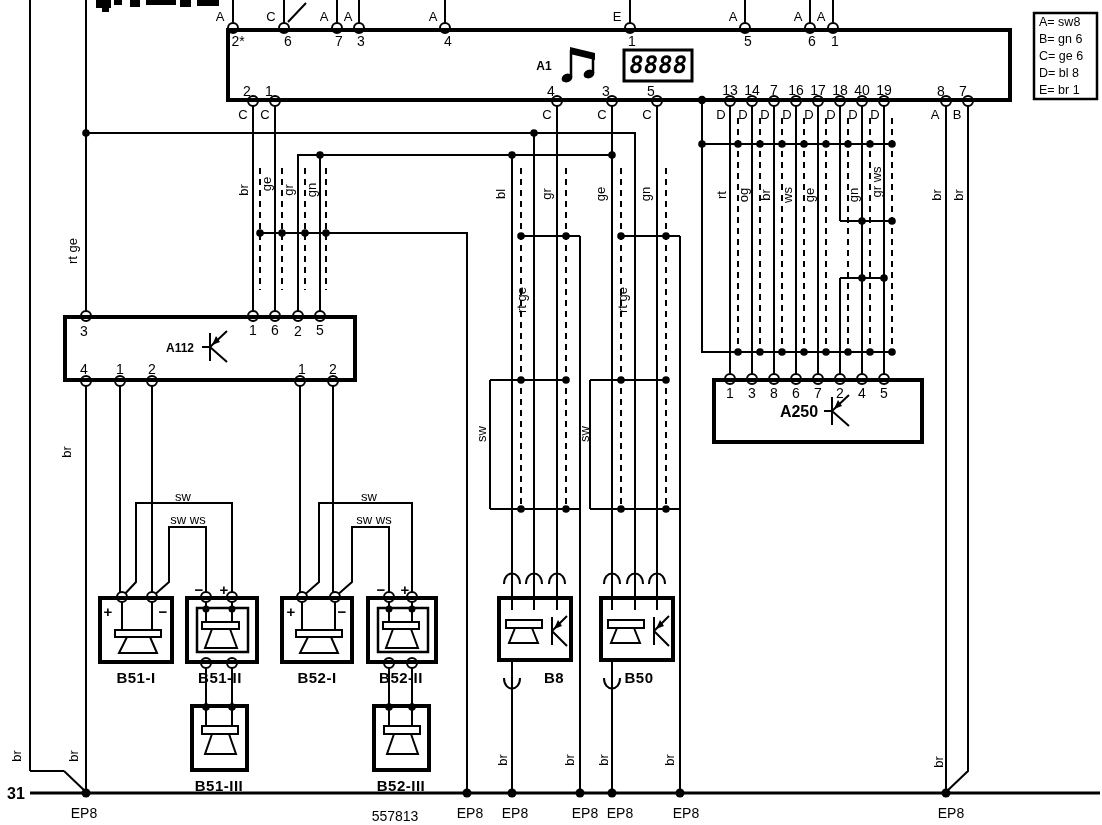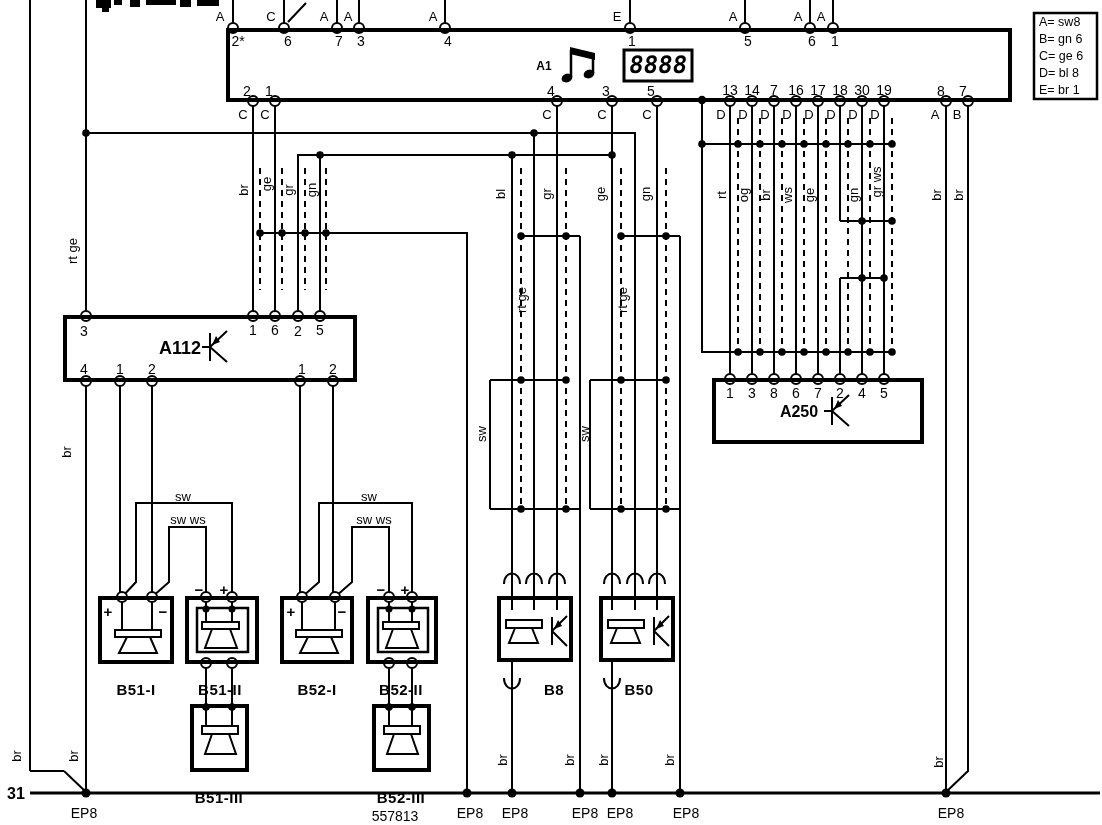--- a/index.html
+++ b/index.html
@@ -4,26 +4,26 @@
 <style>
   html,body{margin:0;padding:0;background:#fff;}
   #stage{position:relative;width:1102px;height:825px;background:#fff;overflow:hidden;
          font-family:"Liberation Sans","DejaVu Sans",sans-serif;color:#000;}
   #wiring{position:absolute;left:0;top:0;}
   .lbl{position:absolute;transform:translate(-50%,-50%);font-size:13px;line-height:1;white-space:pre;}
   .lbl.rot{transform:translate(-50%,-50%) rotate(-90deg);}
   .pin-num{font-size:14px;}
   .pin-letter{font-size:13px;}
   .wire{font-size:13px;}
-  .boxlbl{font-weight:bold;font-size:15px;letter-spacing:0.5px;margin-top:12px;}
+  .boxlbl{font-weight:bold;font-size:15px;letter-spacing:0.5px;}
   .pol{font-weight:bold;font-size:15px;}
   .ep{font-size:14px;}
   .legend-row{position:absolute;left:1039px;font-size:12.5px;transform:translateY(-50%);white-space:pre;}
   #a1-label{position:absolute;left:544px;top:66px;transform:translate(-50%,-50%);font-weight:bold;font-size:12px;}
-  #a112-label{position:absolute;left:180px;top:348px;transform:translate(-50%,-50%);font-weight:bold;font-size:18px;}
+  #a112-label{position:absolute;left:180px;top:348px;transform:translate(-50%,-50%);font-weight:bold;font-size:12px;}
   #a250-label{position:absolute;left:799px;top:412px;transform:translate(-50%,-50%);font-weight:bold;font-size:16px;}
   #seg-display{position:absolute;left:626px;top:52px;width:64px;height:27px;line-height:27px;
                text-align:center;font-family:"DejaVu Sans Mono",monospace;font-weight:bold;
                font-size:24px;transform:skewX(-8deg);letter-spacing:0px;}
   #terminal-31{position:absolute;left:16px;top:794px;transform:translate(-50%,-50%);font-weight:bold;font-size:16px;text-align:center;}
   #part-number{position:absolute;left:395px;top:816px;transform:translate(-50%,-50%);font-size:14px;}
 </style>
 </head>
 <body>
 
@@ -272,21 +272,21 @@
     <span class="lbl pin-num" style="left: 269px; top: 91px;">1</span>
     <span class="lbl pin-num" style="left: 551px; top: 91px;">4</span>
     <span class="lbl pin-num" style="left: 606px; top: 91px;">3</span>
     <span class="lbl pin-num" style="left: 651px; top: 91px;">5</span>
     <span class="lbl pin-num" style="left: 730px; top: 90px;">13</span>
     <span class="lbl pin-num" style="left: 752px; top: 90px;">14</span>
     <span class="lbl pin-num" style="left: 774px; top: 90px;">7</span>
     <span class="lbl pin-num" style="left: 796px; top: 90px;">16</span>
     <span class="lbl pin-num" style="left: 818px; top: 90px;">17</span>
     <span class="lbl pin-num" style="left: 840px; top: 90px;">18</span>
-    <span class="lbl pin-num" style="left: 862px; top: 90px;">30</span>
+    <span class="lbl pin-num" style="left: 862px; top: 90px;">40</span>
     <span class="lbl pin-num" style="left: 884px; top: 90px;">19</span>
     <span class="lbl pin-num" style="left: 941px; top: 91px;">8</span>
     <span class="lbl pin-num" style="left: 963px; top: 91px;">7</span>
     <span class="lbl pin-num" style="left: 84px; top: 331px;">3</span>
     <span class="lbl pin-num" style="left: 253px; top: 330px;">1</span>
     <span class="lbl pin-num" style="left: 275px; top: 330px;">6</span>
     <span class="lbl pin-num" style="left: 298px; top: 331px;">2</span>
     <span class="lbl pin-num" style="left: 320px; top: 330px;">5</span>
     <span class="lbl pin-num" style="left: 84px; top: 369px;">4</span>
     <span class="lbl pin-num" style="left: 120px; top: 369px;">1</span>

